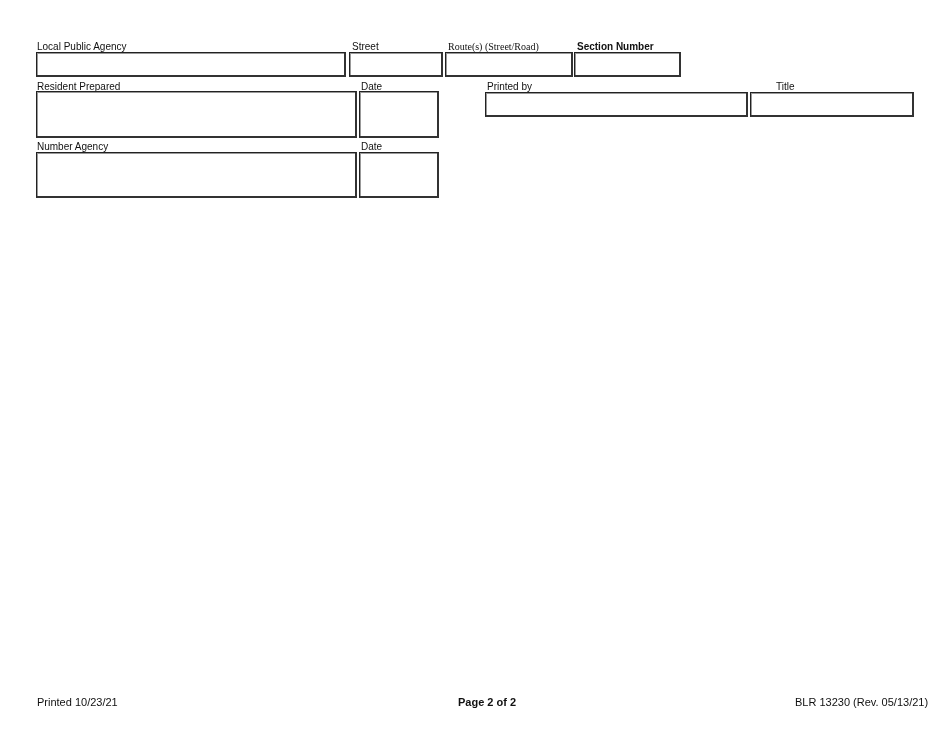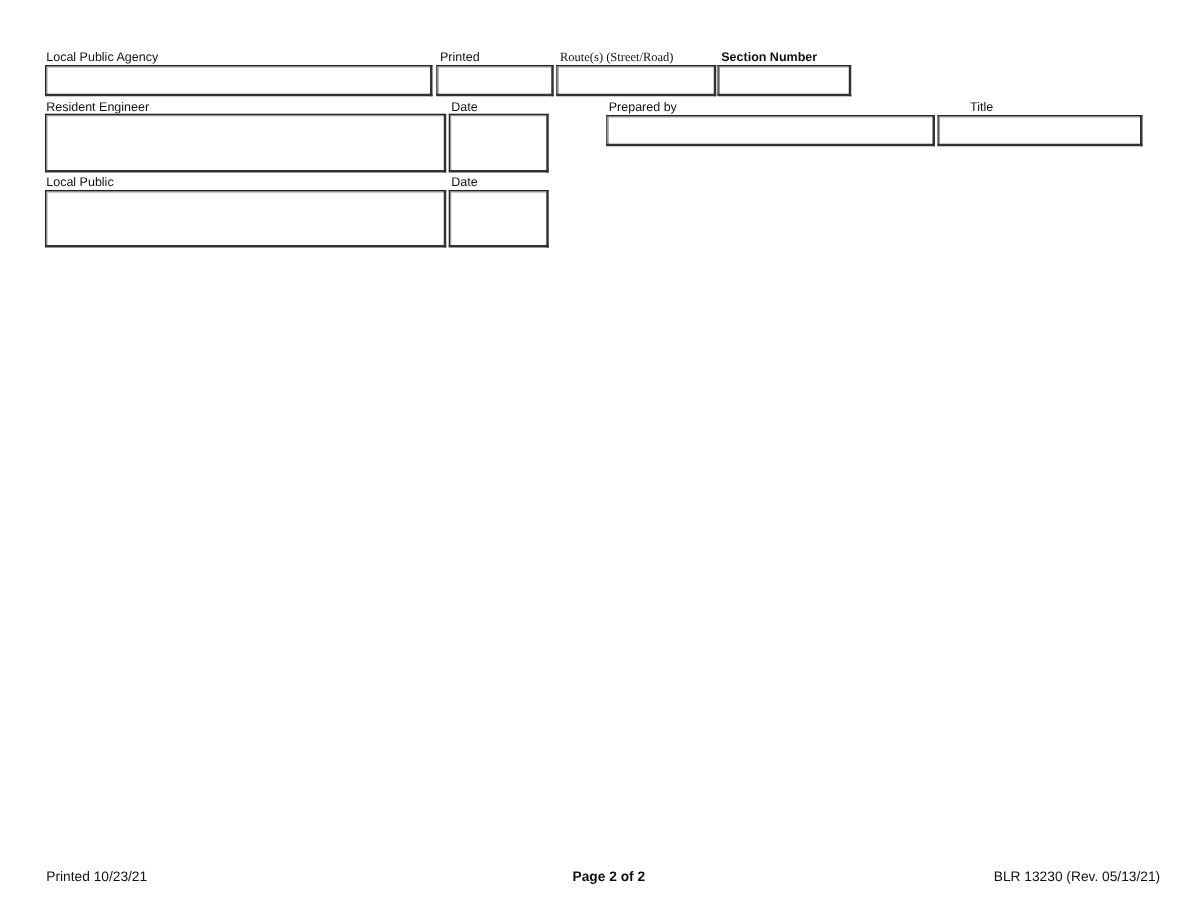--- a/index.html
+++ b/index.html
@@ -22,58 +22,58 @@
       box-sizing: border-box; padding: 2px 4px; font-family: "Liberation Sans", sans-serif;
       font-size: 12px; resize: none;
     }
     .underline { position: absolute; height: 1px; background: #222; }
     .footer { position: absolute; top: 696px; font-size: 11px; line-height: 13px; color: #111; white-space: nowrap; }
   </style>
 </head>
 <body>
 
 <div class="lbl" style="left:37px; top:40px;">Local Public Agency</div>
-<div class="lbl" style="left:352px; top:40px;">Printed</div>
+<div class="lbl" style="left:352px; top:40px;">Street</div>
 <div class="lbl" style="left:448px; top:40px;font-family:Liberation Serif, serif;">Route(s) (Street/Road)</div>
 <div class="lbl" style="left:577px; top:40px;font-weight:bold;">Section Number</div>
 
 <div class="underline" style="left:36px; top:52px; width:309px;"></div>
 
 <div class="box" style="left:36px; top:52px; width:310px; height:25px;">
   <input type="text" value="" style="">
 </div>
 <div class="box" style="left:349px; top:52px; width:94px; height:25px;">
   <input type="text" value="" style="">
 </div>
 <div class="box" style="left:445px; top:52px; width:128px; height:25px;">
   <input type="text" value="" style="">
 </div>
 <div class="box" style="left:574px; top:52px; width:107px; height:25px;">
   <input type="text" value="" style="">
 </div>
 
-<div class="lbl" style="left:37px; top:80px;">Resident Engineer</div>
+<div class="lbl" style="left:37px; top:80px;">Resident Prepared</div>
 <div class="lbl" style="left:361px; top:80px;">Date</div>
-<div class="lbl" style="left:487px; top:80px;">Prepared by</div>
+<div class="lbl" style="left:487px; top:80px;">Printed by</div>
 <div class="lbl" style="left:776px; top:80px;">Title</div>
 
 <div class="box" style="left:36px; top:91px; width:321px; height:47px;">
   <textarea style=""></textarea>
 </div>
 <div class="box" style="left:359px; top:91px; width:80px; height:47px;">
   <textarea style=""></textarea>
 </div>
 <div class="box" style="left:485px; top:92px; width:263px; height:25px;">
   <input type="text" value="" style="">
 </div>
 <div class="box" style="left:750px; top:92px; width:164px; height:25px;">
   <input type="text" value="" style="">
 </div>
 
-<div class="lbl" style="left:37px; top:140px;">Local Public</div>
+<div class="lbl" style="left:37px; top:140px;">Number Agency</div>
 <div class="lbl" style="left:361px; top:140px;">Date</div>
 
 <div class="box" style="left:36px; top:152px; width:321px; height:46px;">
   <textarea style=""></textarea>
 </div>
 <div class="box" style="left:359px; top:152px; width:80px; height:46px;">
   <textarea style=""></textarea>
 </div>
 
 <div class="footer" style="left:37px;">Printed 10/23/21</div>

